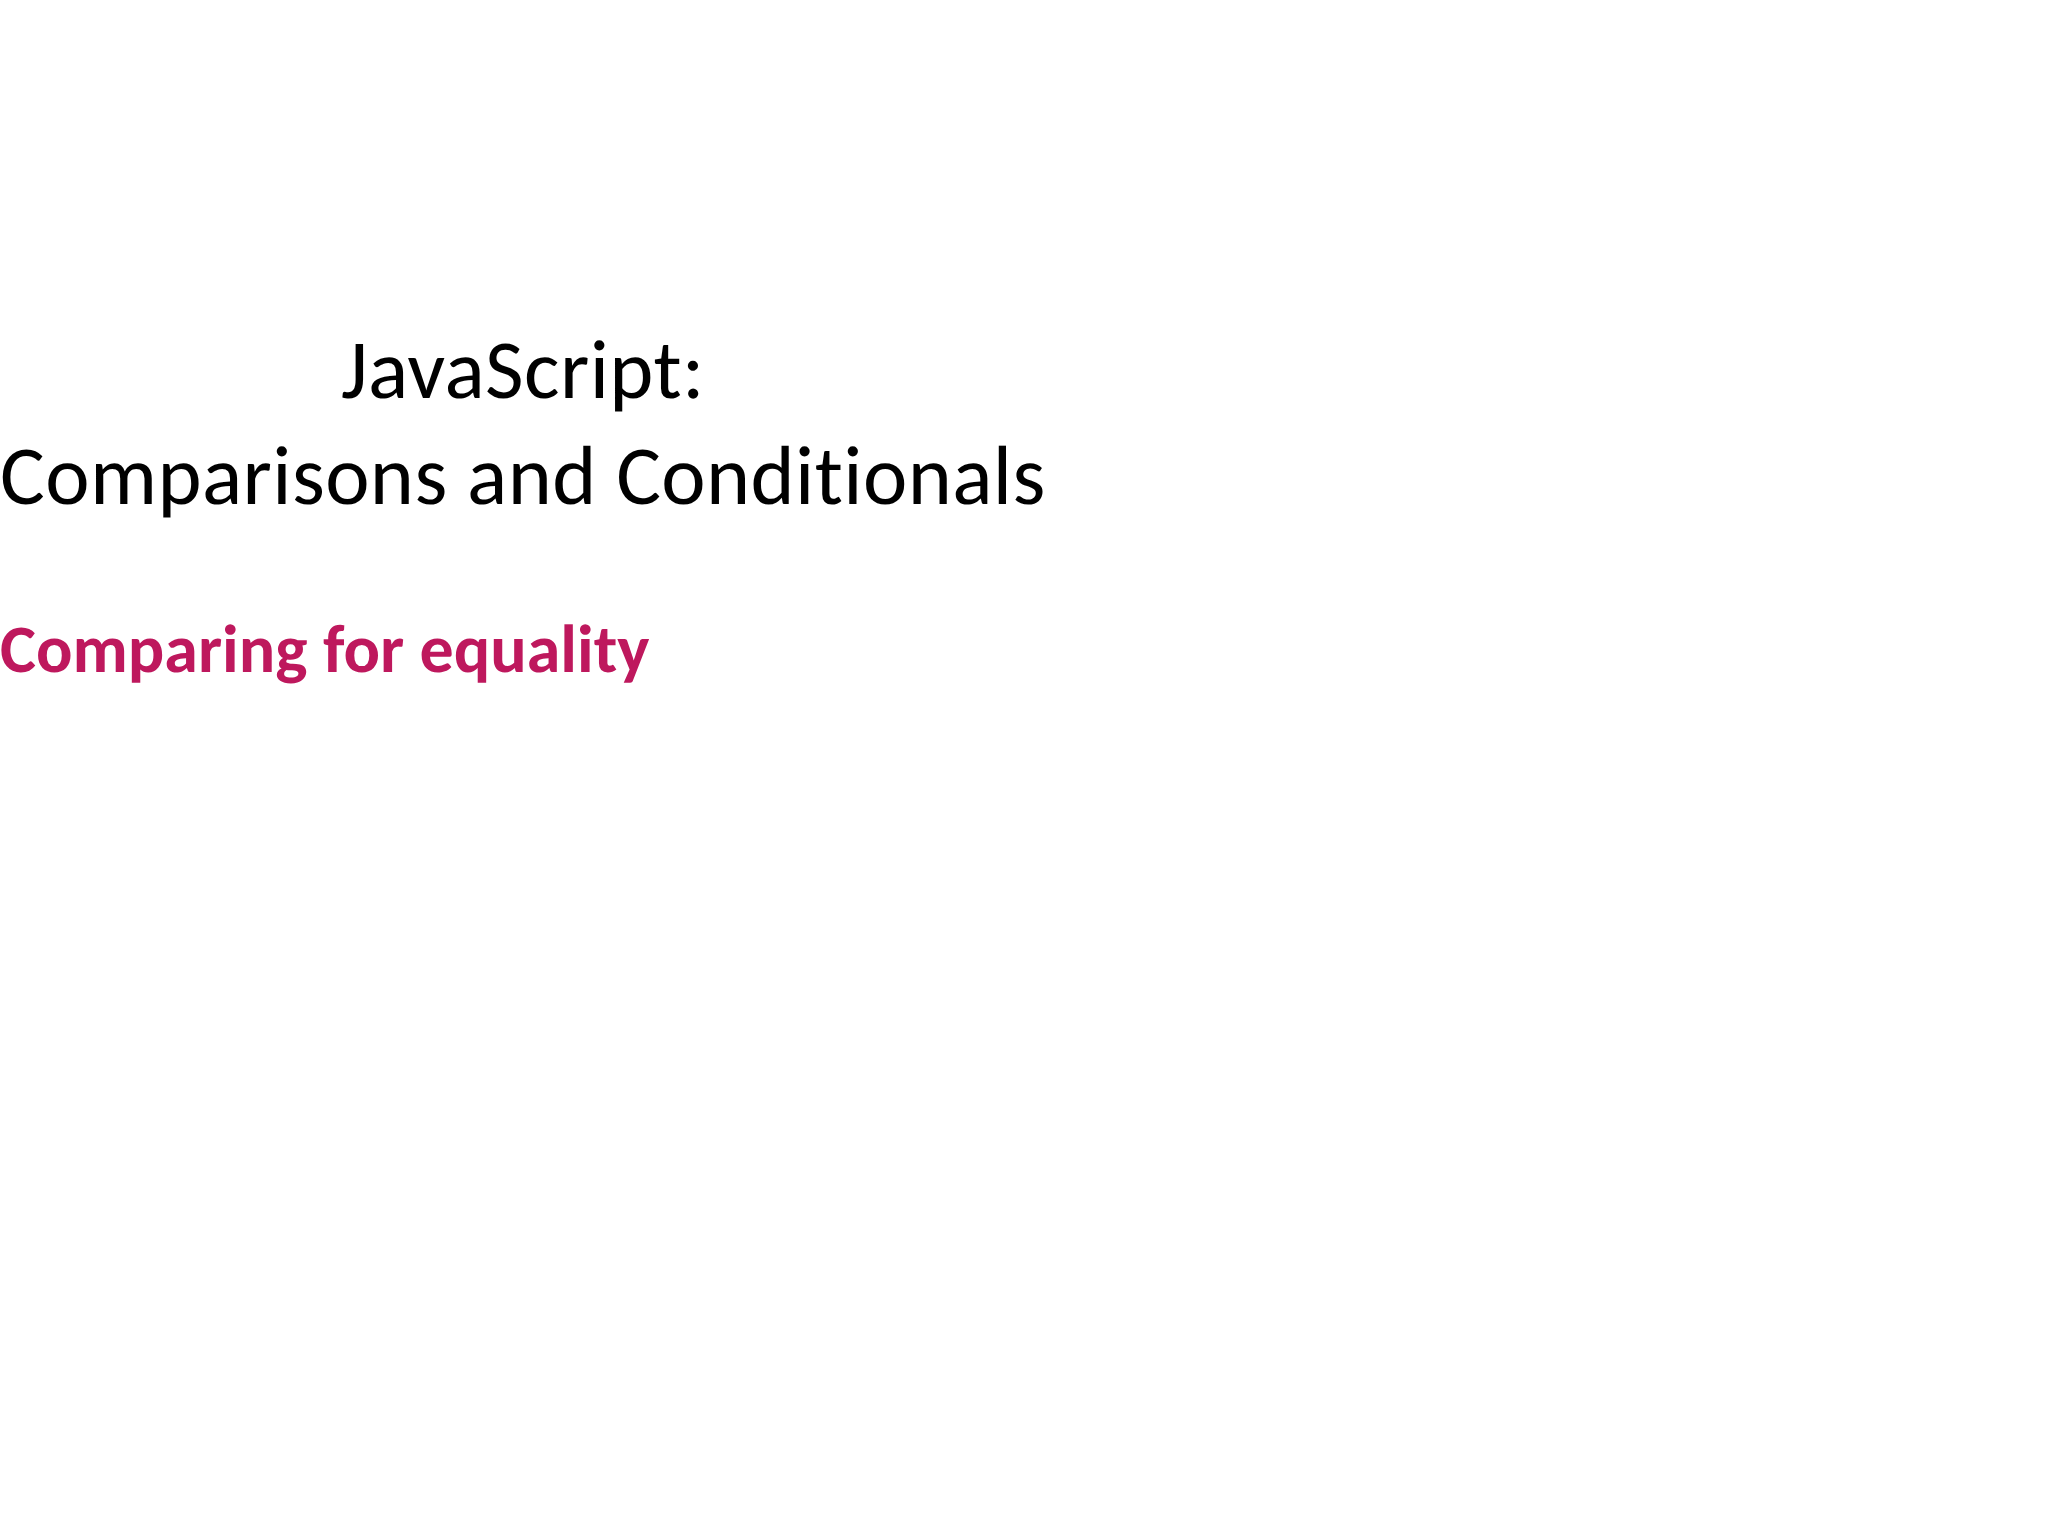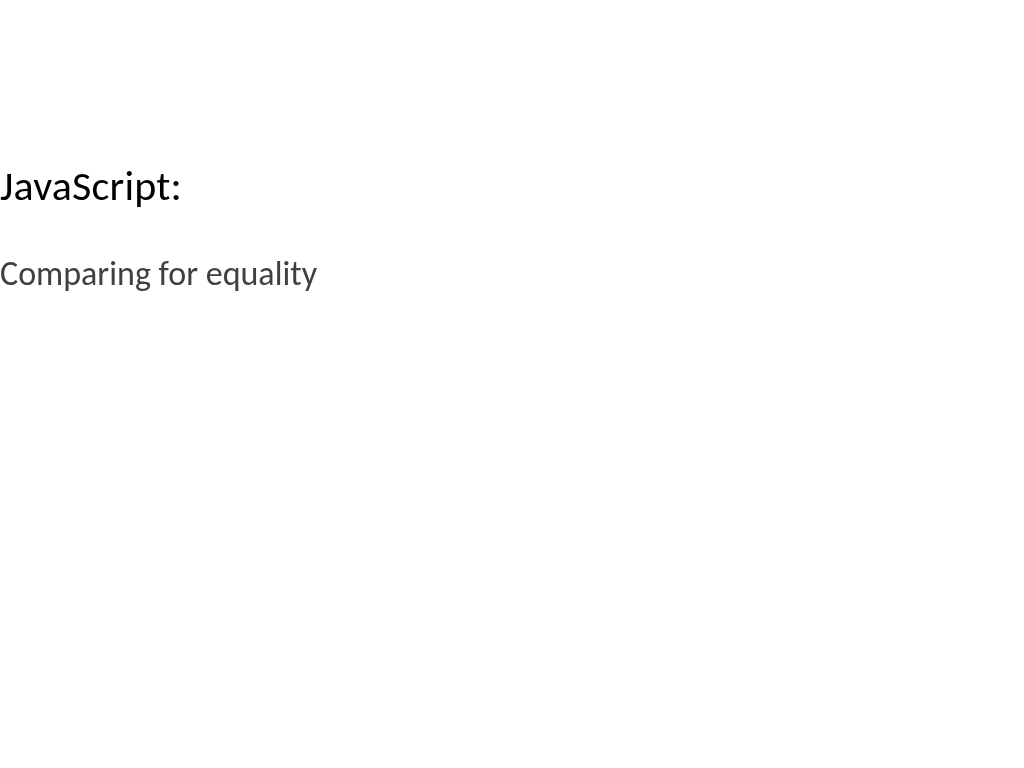--- a/index.html
+++ b/index.html
@@ -24,31 +24,32 @@
     }
     .title {
       color: #000000;
       font-size: 42px;
       font-weight: 400;
       text-align: center;
       line-height: 1.25;
       letter-spacing: 0.2px;
     }
     .subtitle {
-      color: #404040;
+      color: #be185d;
       font-size: 34px;
-      font-weight: 400;
+      font-weight: 700;
       text-align: center;
       line-height: 1.35;
       margin-top: 38px;
     }
   </style>
 </head>
 <body>
 
 <div class="slide">
   <div class="title">
     <div>JavaScript:</div>
+    <div>Comparisons and Conditionals</div>
   </div>
   <div class="subtitle">
     <div>Comparing for equality</div>
   </div>
 </div>
 
 </body></html>

